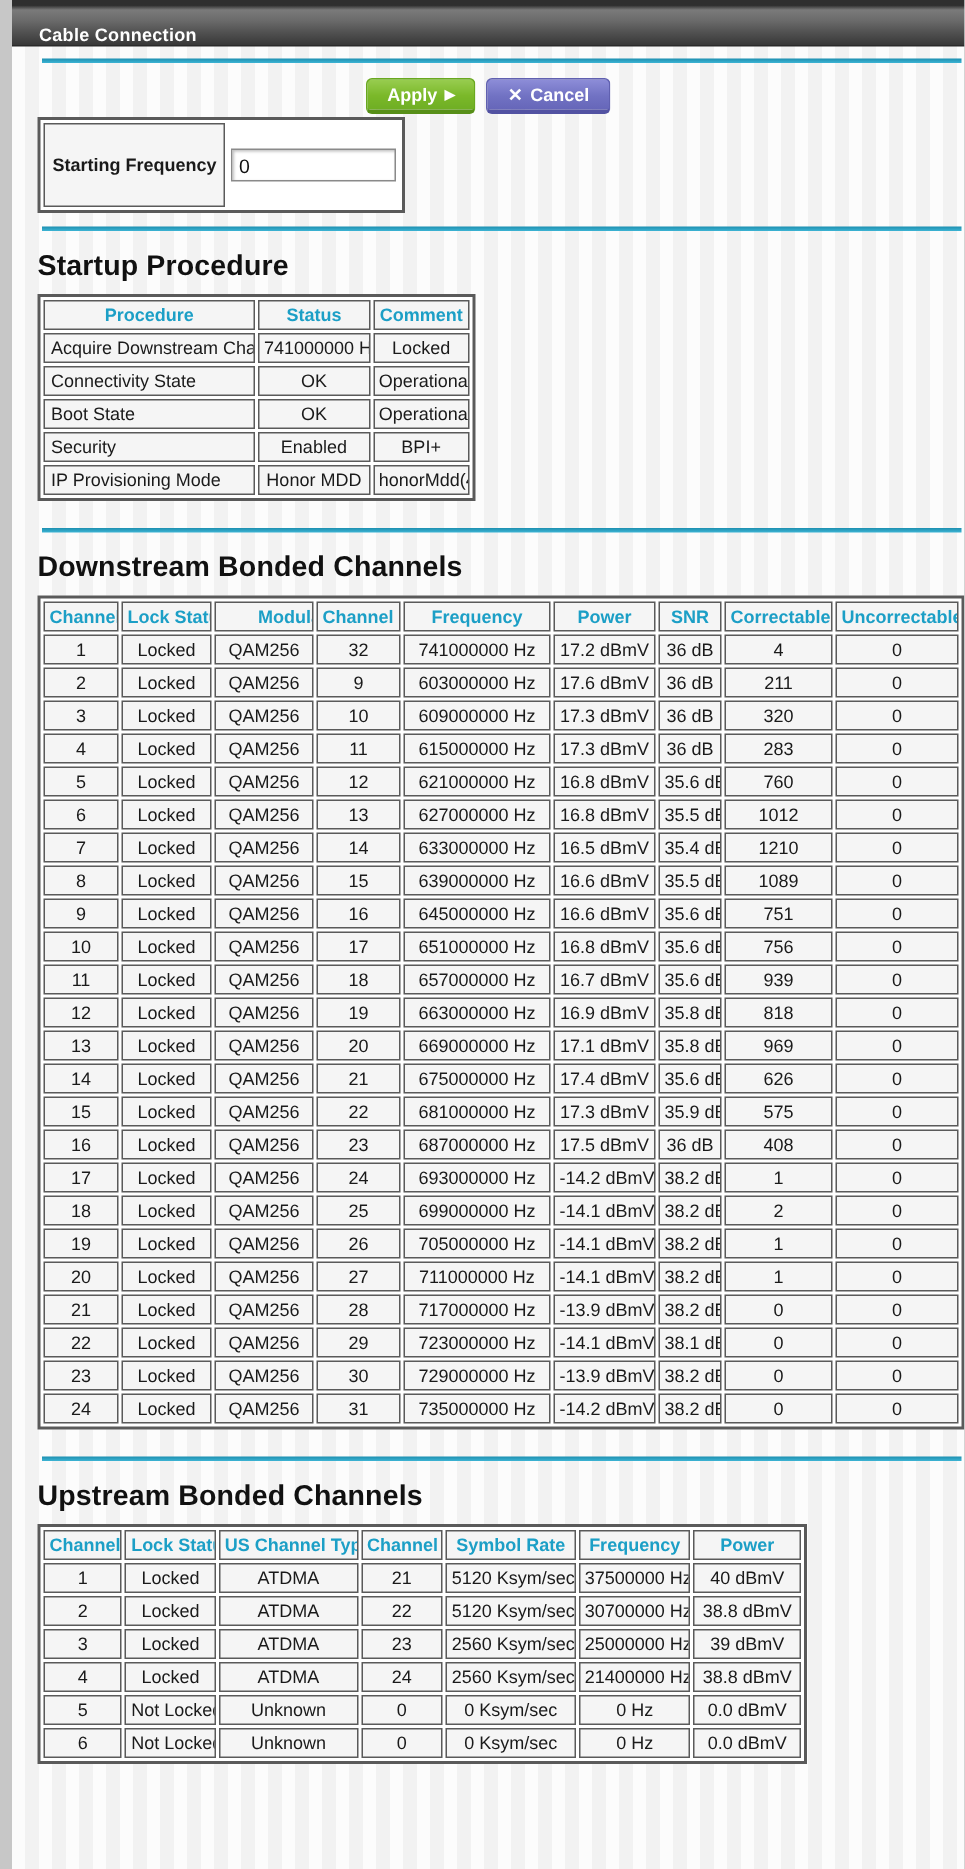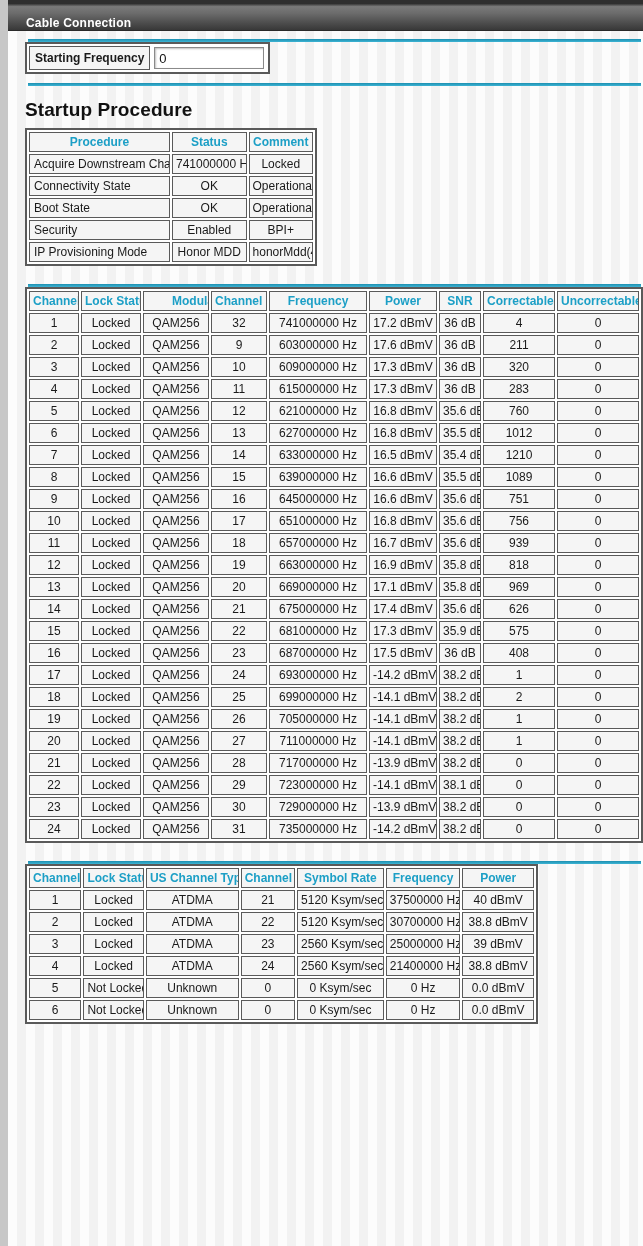--- a/index.html
+++ b/index.html
@@ -93,21 +93,21 @@
   .t-us th:nth-child(5){width:86px;} .t-us th:nth-child(6){width:74px;}
   .t-us th:nth-child(7){width:71px;}
   
   .t-freq {
     border-collapse:separate; border-spacing:2px;
     border:2px solid #5a5a5a; background:#ffffff; margin-bottom:9px;
   }
   .t-freq td { padding:2px 3px; }
   .t-freq td.lbl {
     border:1px solid #5a5a5a; background:#f5f5f5;
-    font-size:12px; font-weight:bold; padding:4px 5px;
+    font-size:12px; font-weight:bold; padding:20px 5px;
   }
   .t-freq td.fld { border:none; background:transparent; padding:1px 2px; }
   .t-freq input {
     width:110px; height:22px; font-size:13px; padding:1px 4px;
     border:1px solid #8a8a8a;
     box-shadow:inset 1px 1px 2px rgba(0,0,0,0.25);
     background:#ffffff; color:#111;
     font-family:"Liberation Sans",sans-serif;
   }
 </style>
@@ -117,20 +117,30 @@
 <div class="page">
 
   <div class="titlebar">
     <span>Cable Connection</span>
   </div>
 
   <div class="content">
 
     <div class="divider first"></div>
 
+    <div class="btn-row">
+      <button class="btn btn-apply">
+        <span>Apply</span>
+        <span class="play">▶</span>
+      </button>
+      <button class="btn btn-cancel">
+        <span class="x">✕</span>
+        <span>Cancel</span>
+      </button>
+    </div>
 
 
     <table class="t-freq">
       <tbody>
           <tr>
         <td class="lbl">Starting Frequency</td>
         <td class="fld">
           <input type="text" value="0" style="">
         </td>
       </tr>
@@ -172,20 +182,21 @@
           <tr>
             <td>IP Provisioning Mode</td>
             <td>Honor MDD</td>
             <td>honorMdd(4)</td>
           </tr>
         </tbody>
     </table>
 
     <div class="divider"></div>
 
+    <h1>Downstream Bonded Channels</h1>
     <table class="grid t-ds">
       <thead>
           <tr>
             <th>Channel</th>
             <th>Lock Status</th>
             <th>Modulation</th>
             <th>Channel ID</th>
             <th>Frequency</th>
             <th>Power</th>
             <th>SNR</th>
@@ -456,20 +467,21 @@
             <td>-14.2 dBmV</td>
             <td>38.2 dB</td>
             <td>0</td>
             <td>0</td>
           </tr>
         </tbody>
     </table>
 
     <div class="divider"></div>
 
+    <h1>Upstream Bonded Channels</h1>
     <table class="grid t-us">
       <thead>
           <tr>
             <th>Channel</th>
             <th>Lock Status</th>
             <th>US Channel Type</th>
             <th>Channel ID</th>
             <th>Symbol Rate</th>
             <th>Frequency</th>
             <th>Power</th>

